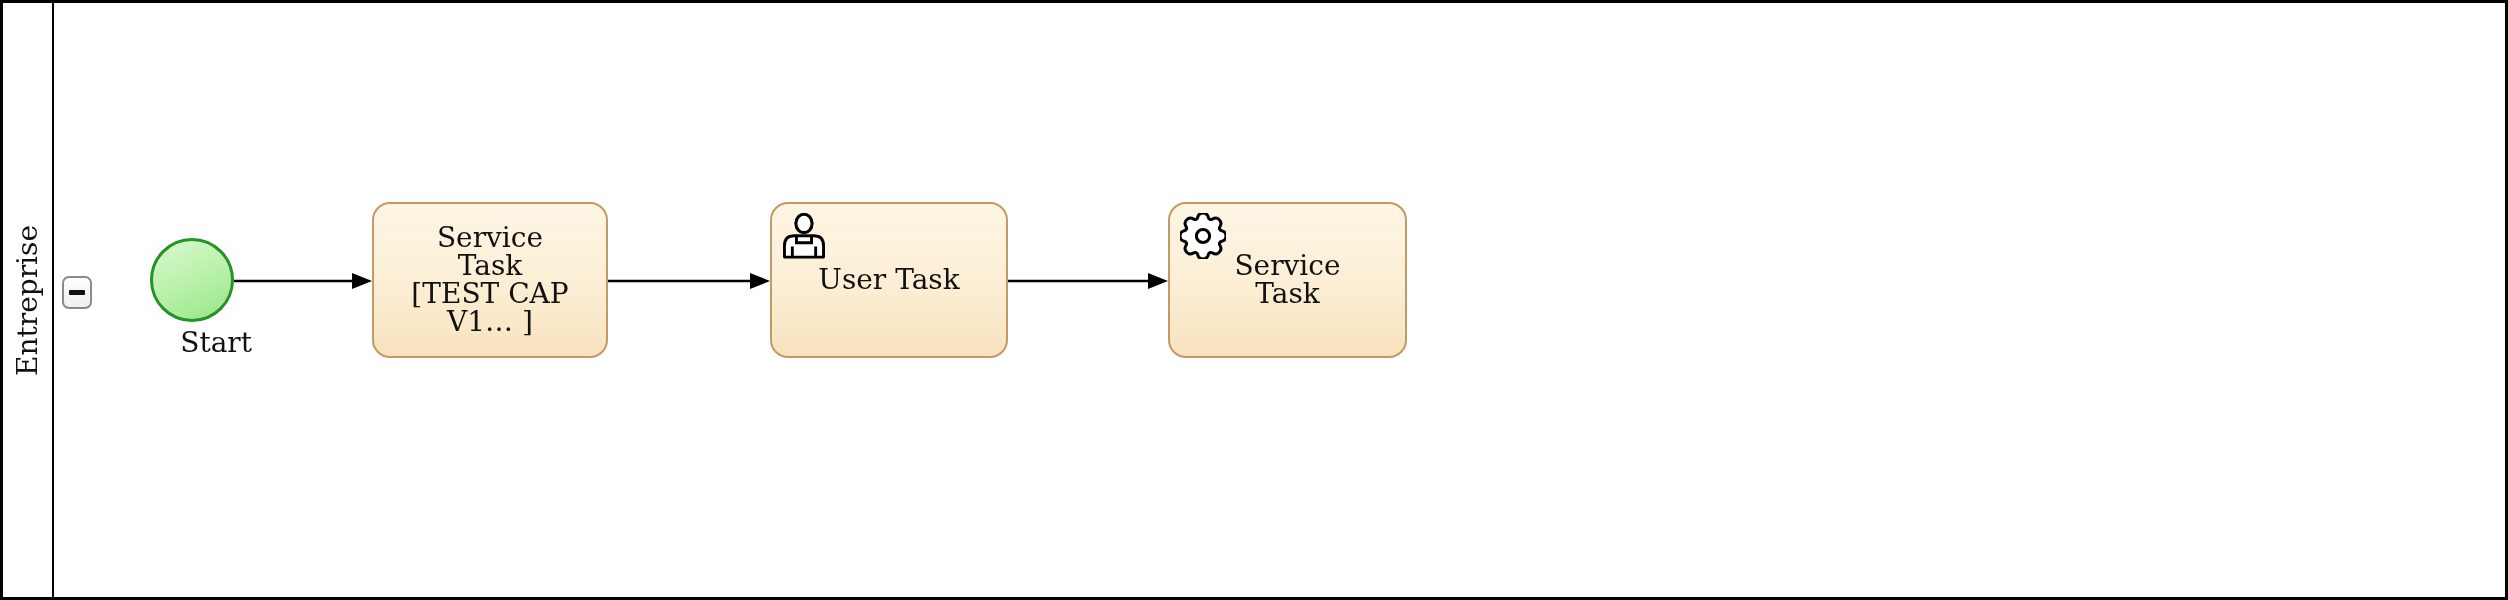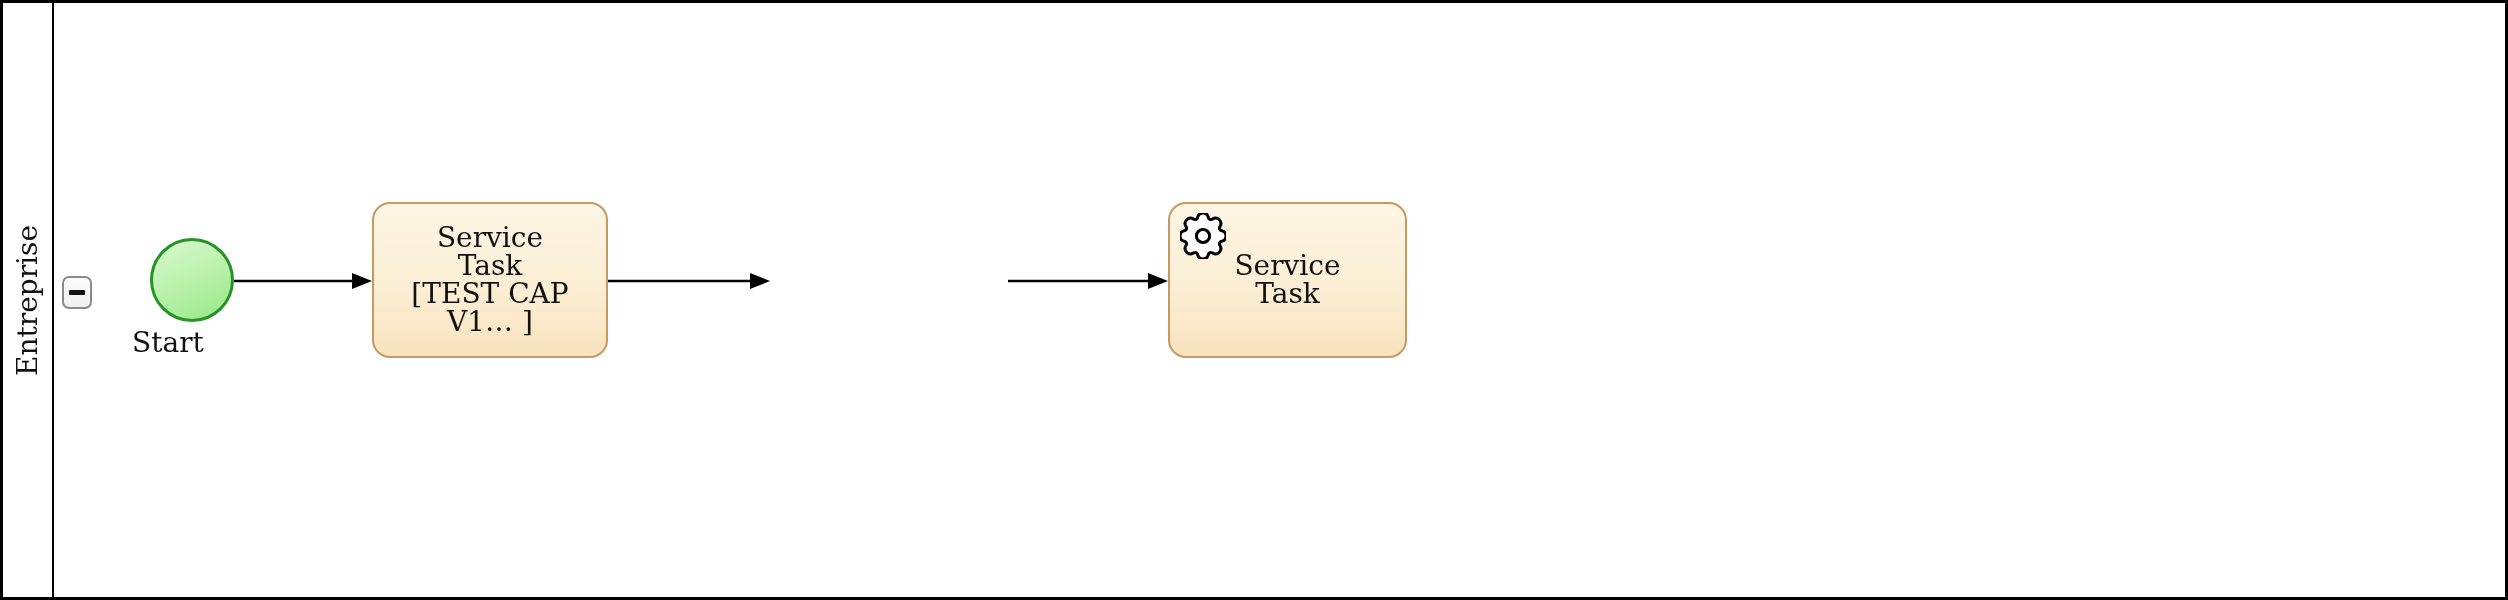--- a/index.html
+++ b/index.html
@@ -51,21 +51,21 @@
     border-radius: 50%;
     border: 3px solid var(--event_border, #269326);
     background: linear-gradient(155deg,
       var(--event_fill_top, #d9f8d0) 0%,
       #bdf2ae 45%,
       var(--event_fill_bottom, #97e787) 100%);
     box-sizing: border-box;
   }
   .start-label {
     position: absolute; left: 132px; top: 328px; width: 120px;
-    text-align: left; font-size: 28px; line-height: 30px;
+    text-align: right; font-size: 28px; line-height: 30px;
   }
   .task {
     position: absolute; top: 202px; height: 156px;
     border: 2px solid var(--task_border, #c29b62);
     border-radius: 18px;
     background: linear-gradient(
       var(--task_fill_top, #fdf5e4) 0%,
       #fbeed4 55%,
       var(--task_fill_bottom, #f8e2bd) 100%);
     box-sizing: border-box;
@@ -107,20 +107,33 @@
 
   <div class="task task-1">
     <div class="task-text">
       <span>Service</span>
       <span>Task</span>
       <span>[TEST CAP</span>
       <span>V1… ]</span>
     </div>
   </div>
 
+  <div class="task task-2">
+    <svg class="task-icon" viewBox="0 0 28 27">
+      <ellipse cx="14" cy="6.2" rx="4.7" ry="5.3" fill="#ffffff" stroke="#000000" stroke-width="1.7"></ellipse>
+      <path d="M2.6 25.8 V19.2 Q2.6 13.4 8.4 13.4 H19.6 Q25.4 13.4 25.4 19.2 V25.8 Z" fill="#ffffff" stroke="#000000" stroke-width="1.7" stroke-linejoin="round"></path>
+      <path d="M9.6 13.4 V17.4 H18.4 V13.4" fill="none" stroke="#000000" stroke-width="1.7"></path>
+      <ellipse cx="14" cy="8.2" rx="4.7" ry="5.3" fill="#ffffff" stroke="#000000" stroke-width="1.7" transform="translate(0,-2)"></ellipse>
+      <line x1="7.2" y1="19.6" x2="7.2" y2="25.8" stroke="#000000" stroke-width="1.7"></line>
+      <line x1="20.8" y1="19.6" x2="20.8" y2="25.8" stroke="#000000" stroke-width="1.7"></line>
+    </svg>
+    <div class="task-text">
+      <span>User Task</span>
+    </div>
+  </div>
 
   <div class="task task-3">
     <svg class="task-icon" viewBox="0 0 16 16">
       <path d="M9.796 1.343c-.527-1.79-3.065-1.79-3.592 0l-.094.319a.873.873 0 0 1-1.255.52l-.292-.16c-1.64-.892-3.433.902-2.54 2.541l.159.292a.873.873 0 0 1-.52 1.255l-.319.094c-1.79.527-1.79 3.065 0 3.592l.319.094a.873.873 0 0 1 .52 1.255l-.16.292c-.892 1.64.901 3.434 2.541 2.54l.292-.159a.873.873 0 0 1 1.255.52l.094.319c.527 1.79 3.065 1.79 3.592 0l.094-.319a.873.873 0 0 1 1.255-.52l.292.16c1.64.893 3.434-.902 2.54-2.541l-.159-.292a.873.873 0 0 1 .52-1.255l.319-.094c1.79-.527 1.79-3.065 0-3.592l-.319-.094a.873.873 0 0 1-.52-1.255l.16-.292c.893-1.64-.902-3.433-2.541-2.54l-.292.159a.873.873 0 0 1-1.255-.52l-.094-.319z" fill="#ffffff" stroke="#000000" stroke-width="1.05" stroke-linejoin="round"></path>
       <circle cx="8" cy="8" r="2.3" fill="#ffffff" stroke="#000000" stroke-width="1.05"></circle>
     </svg>
     <div class="task-text">
       <span>Service</span>
       <span>Task</span>
     </div>

